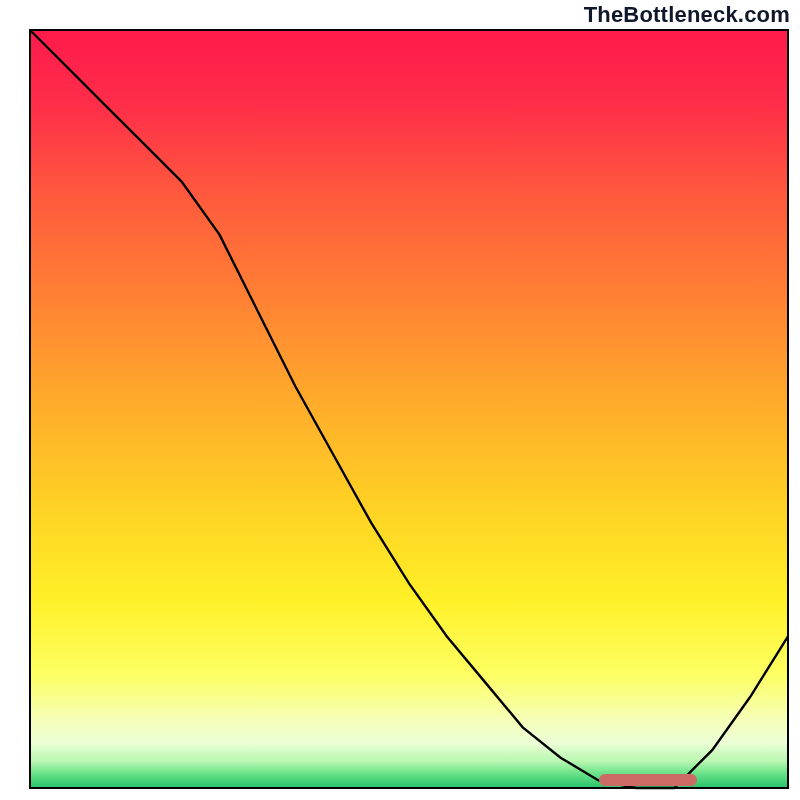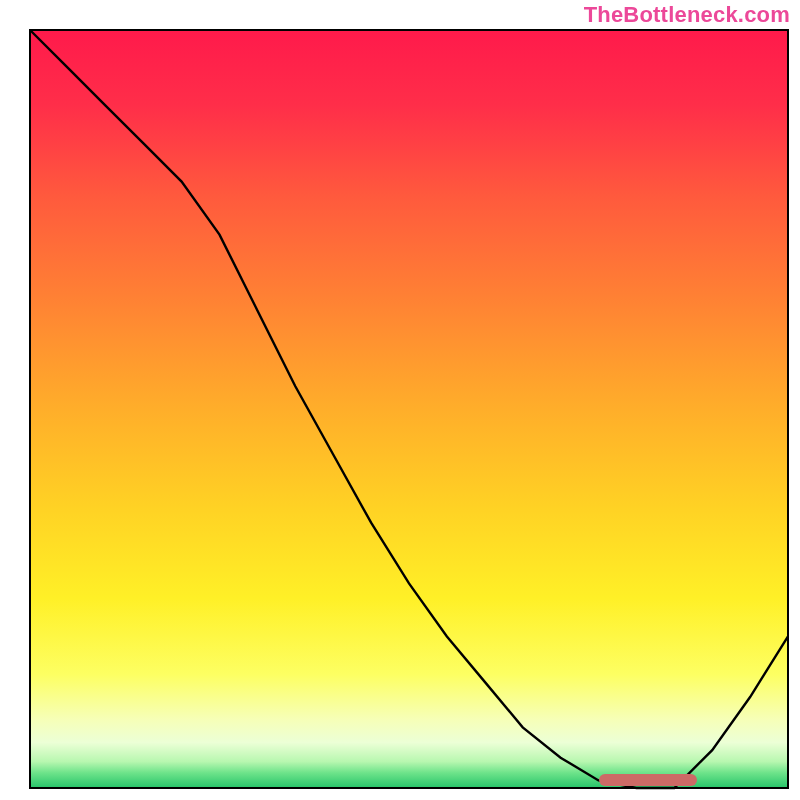--- a/index.html
+++ b/index.html
@@ -15,21 +15,21 @@
     position: relative;
     width: 800px;
     height: 800px;
   }
   .watermark {
     position: absolute;
     top: 2px;
     right: 10px;
     font-size: 22px;
     font-weight: 600;
-    color: #ec4899;
+    color: #0f172a;
     letter-spacing: 0.2px;
   }
   svg.plot {
     position: absolute;
     top: 0;
     left: 0;
   }
   .marker {
     position: absolute;
     height: 12px;

